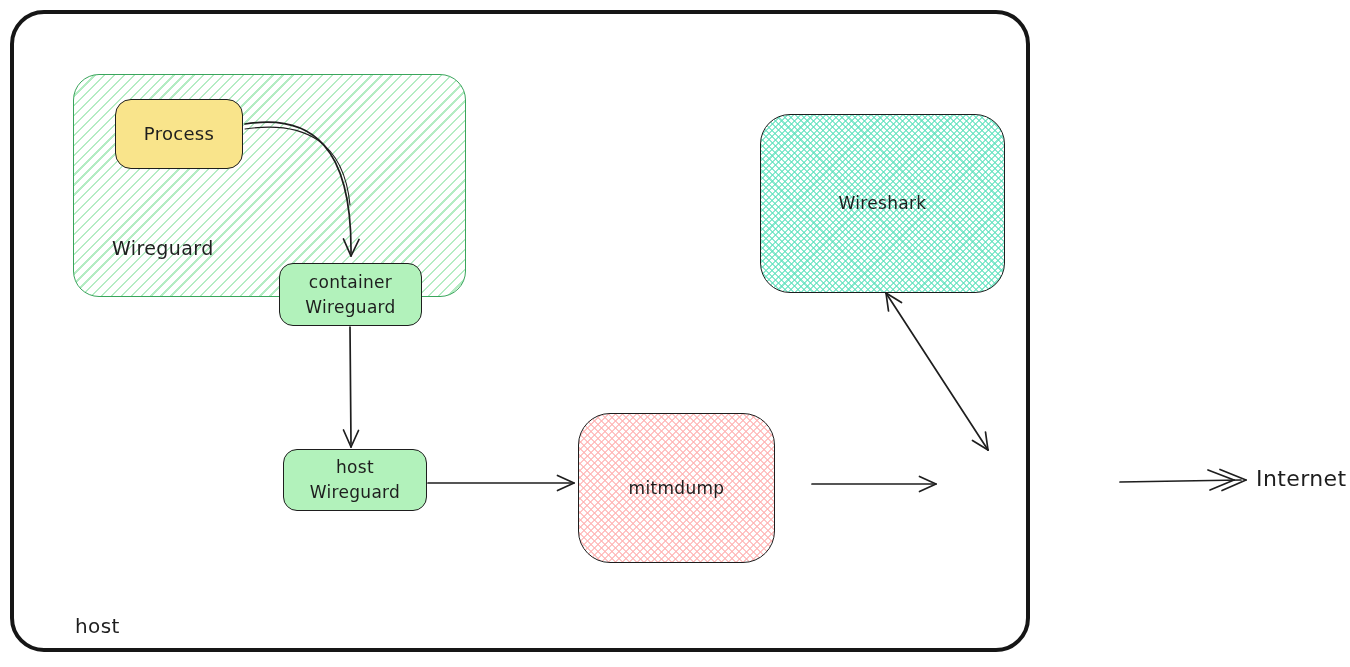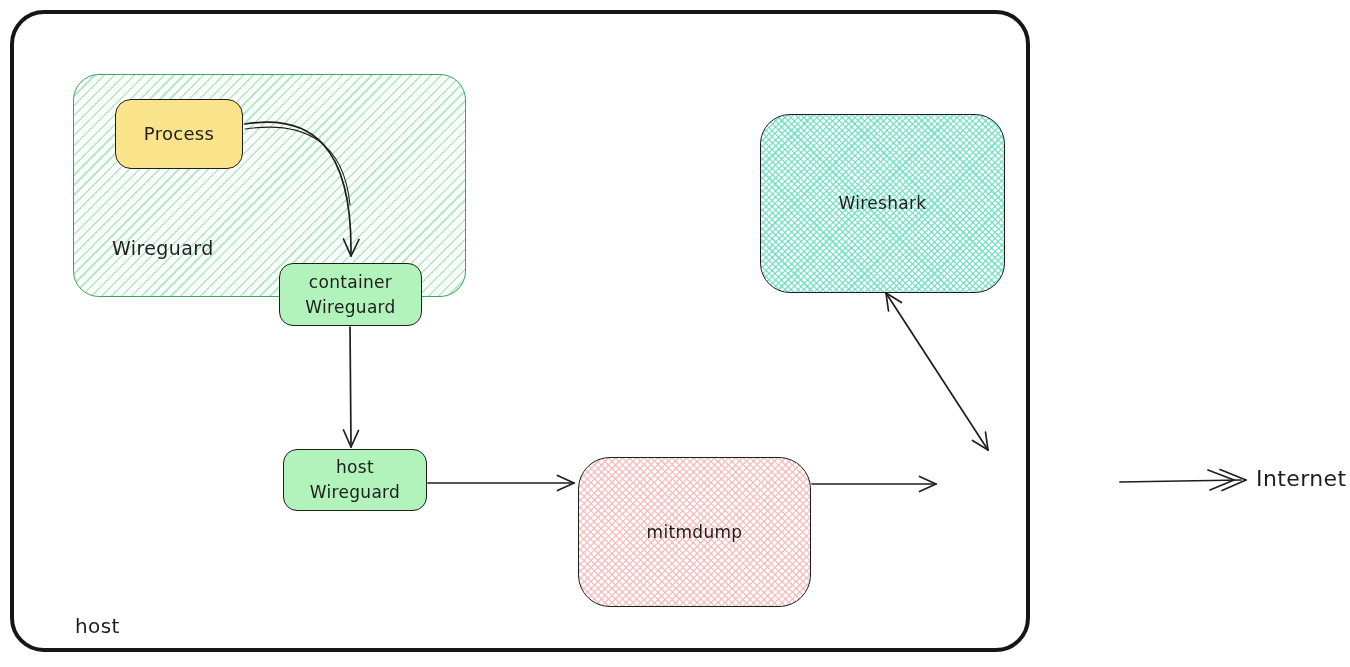--- a/index.html
+++ b/index.html
@@ -57,26 +57,25 @@
     padding: 0 10px;
     justify-content: center;
   }
   .node-host-wireguard {
     left: 283px; top: 449px; width: 144px; height: 62px;
     background: #b2f2bb;
     border-radius: 14px;
     padding: 2px 25px;
   }
   .node-mitmdump {
-    left: 578px; top: 413px; width: 233px; height: 150px;
+    left: 578px; top: 413px; width: 197px; height: 150px;
     border-radius: 32px;
     background-image:
       repeating-linear-gradient(45deg,  rgba(255, 178, 178, 0.75) 0px, rgba(255, 178, 178, 0.75) 1.4px, transparent 1.4px, transparent 5px),
       repeating-linear-gradient(135deg, rgba(255, 178, 178, 0.75) 0px, rgba(255, 178, 178, 0.75) 1.4px, transparent 1.4px, transparent 5px);
-    margin-top: 44px;
   }
   .node-wireshark {
     left: 760px; top: 114px; width: 245px; height: 179px;
     border-radius: 30px;
     background-image:
       repeating-linear-gradient(45deg,  rgba(92, 225, 188, 0.7) 0px, rgba(92, 225, 188, 0.7) 1.5px, transparent 1.5px, transparent 4.5px),
       repeating-linear-gradient(135deg, rgba(92, 225, 188, 0.7) 0px, rgba(92, 225, 188, 0.7) 1.5px, transparent 1.5px, transparent 4.5px);
   }
   .node-wlan0 {
     left: 941px; top: 452px; width: 177px; height: 66px;

